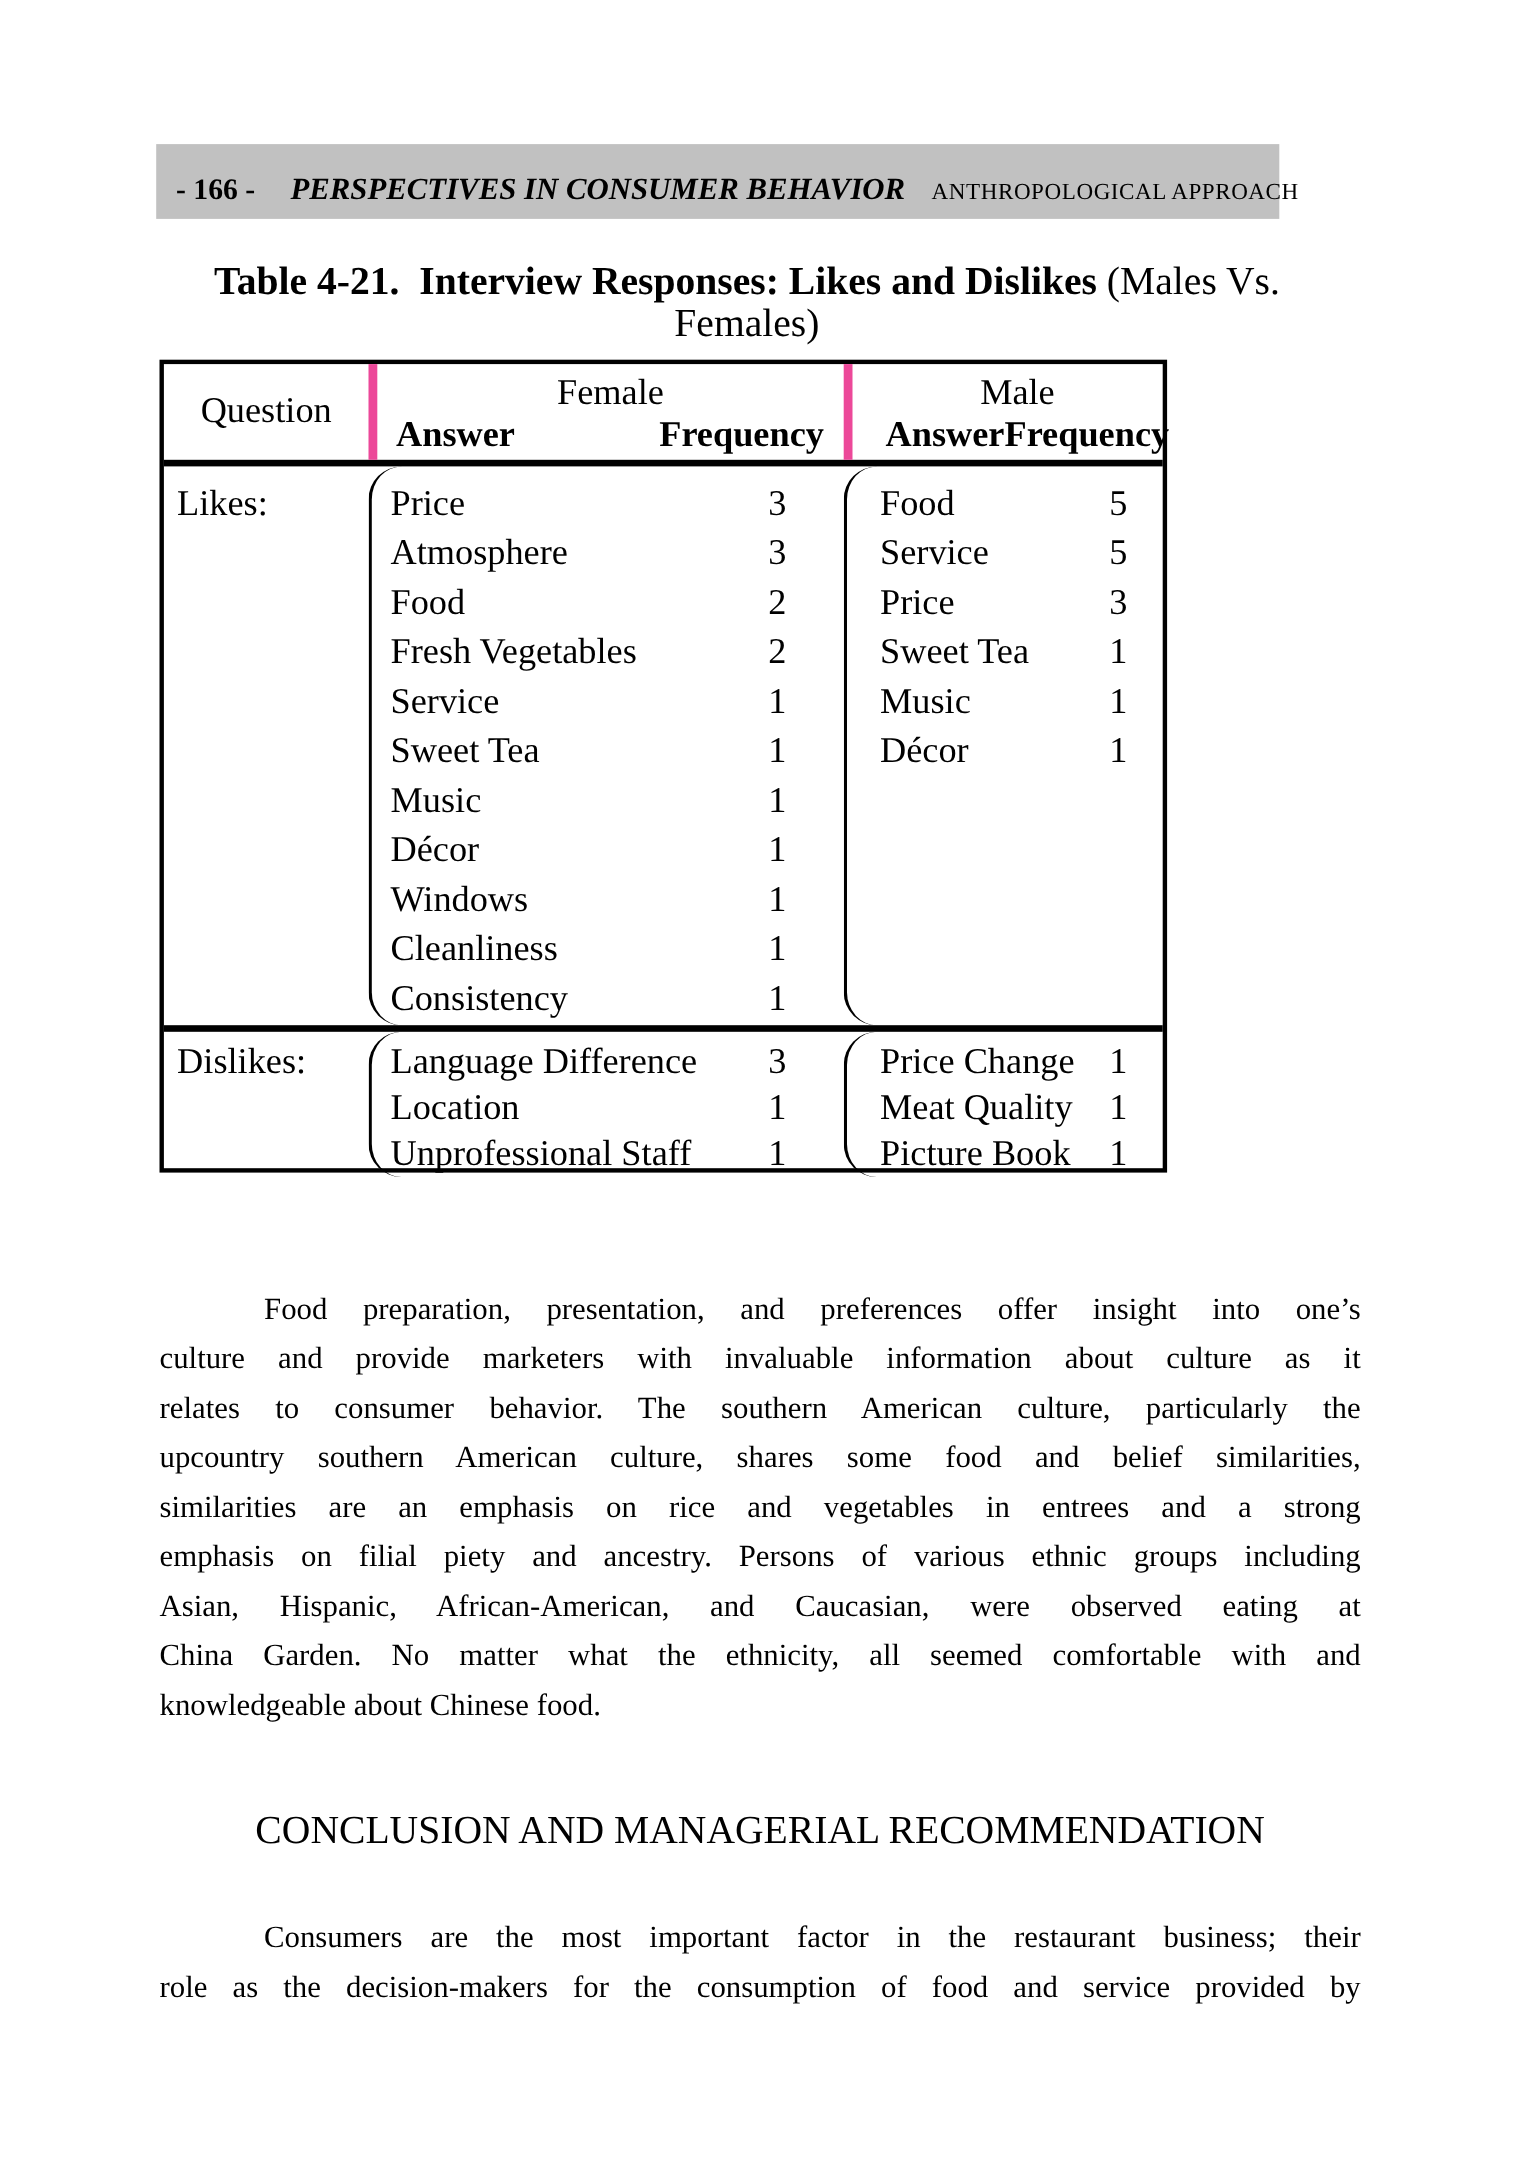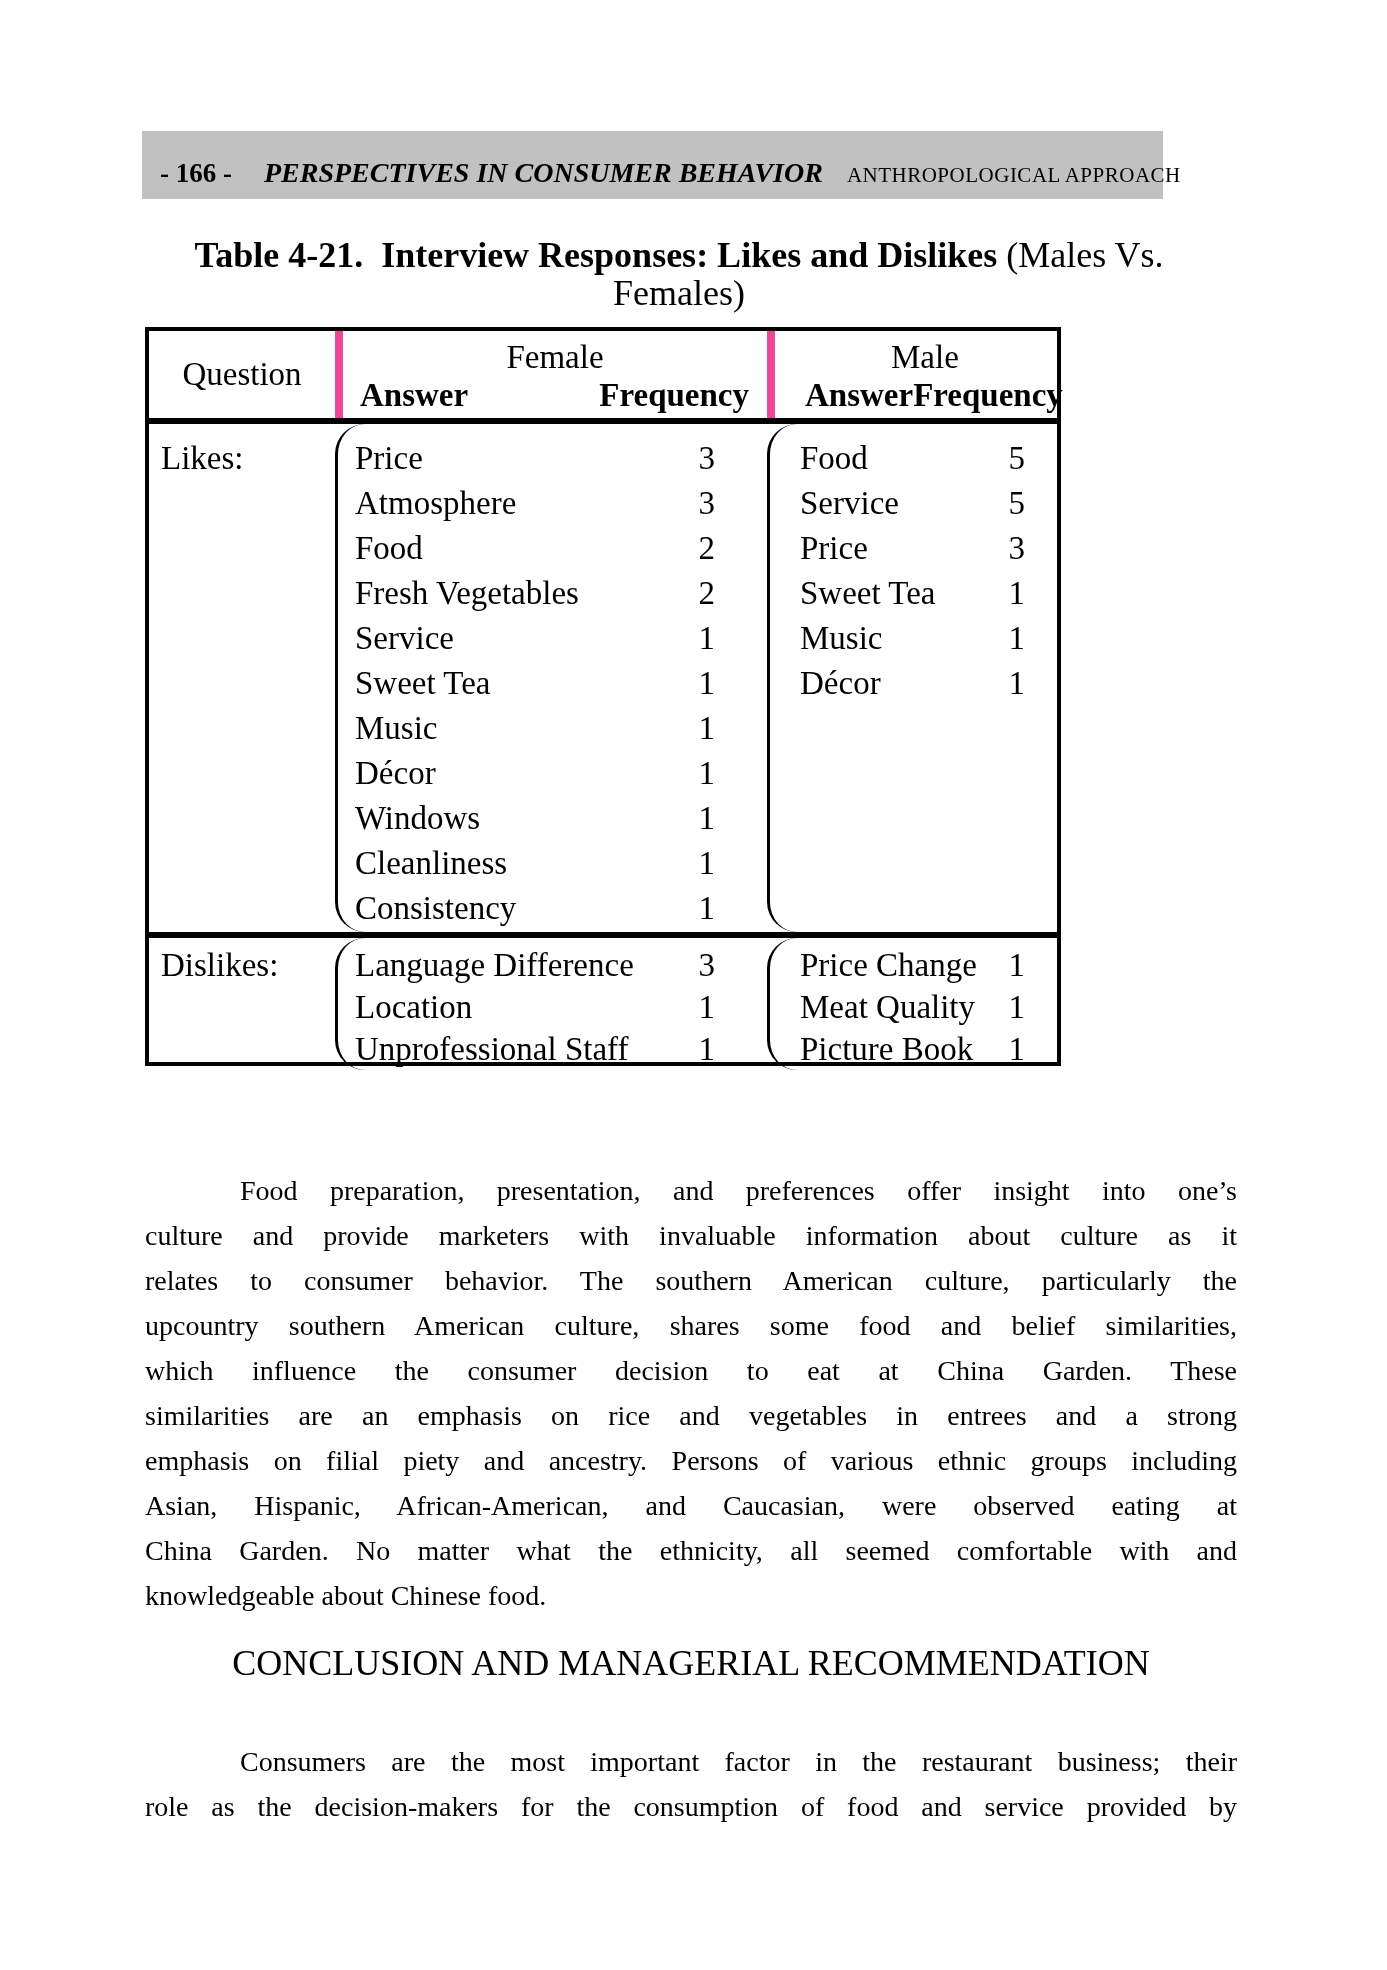--- a/index.html
+++ b/index.html
@@ -204,21 +204,20 @@
           </div>
         </div>
       </div>
   </div>
 
   <div class="para para1">
       <div class="tline indent">Food preparation, presentation, and preferences offer insight into one’s</div>
       <div class="tline">culture and provide marketers with invaluable information about culture as it</div>
       <div class="tline">relates to consumer behavior. The southern American culture, particularly the</div>
       <div class="tline">upcountry southern American culture, shares some food and belief similarities,</div>
-      <div class="tline">which influence the consumer decision to eat at China Garden. These</div>
       <div class="tline">similarities are an emphasis on rice and vegetables in entrees and a strong</div>
       <div class="tline">emphasis on filial piety and ancestry. Persons of various ethnic groups including</div>
       <div class="tline">Asian, Hispanic, African-American, and Caucasian, were observed eating at</div>
       <div class="tline">China Garden. No matter what the ethnicity, all seemed comfortable with and</div>
       <div class="tline lastline">knowledgeable about Chinese food.</div>
     </div>
 
   <div class="sect-heading">CONCLUSION AND MANAGERIAL RECOMMENDATION</div>
 
   <div class="para para2">

